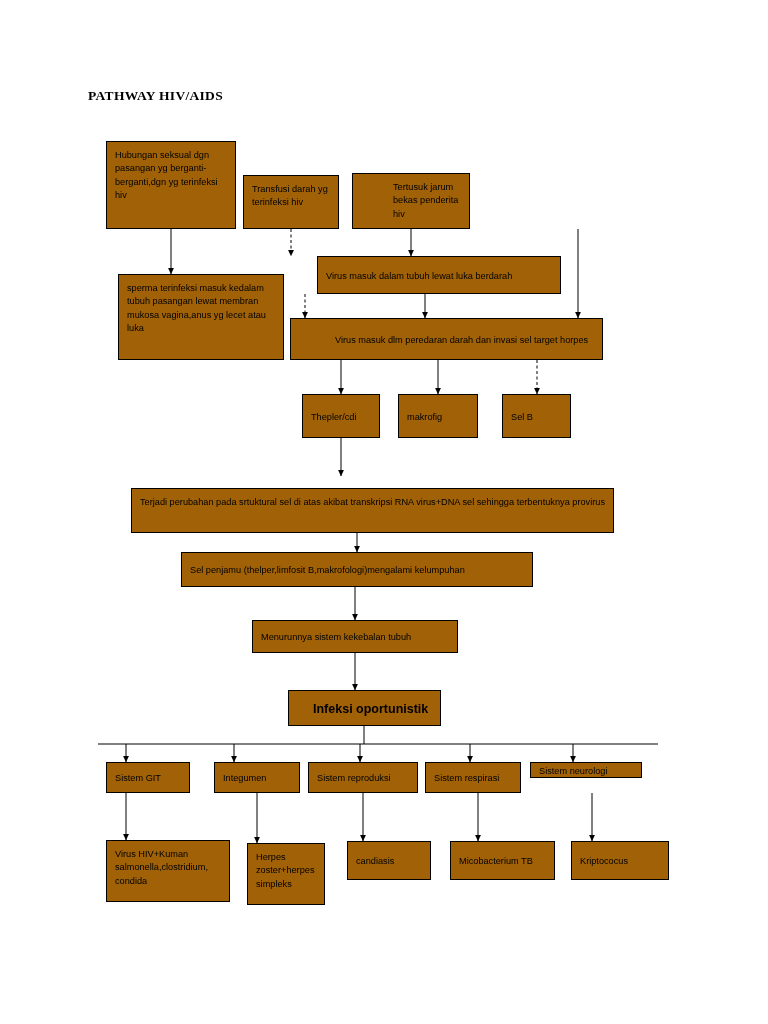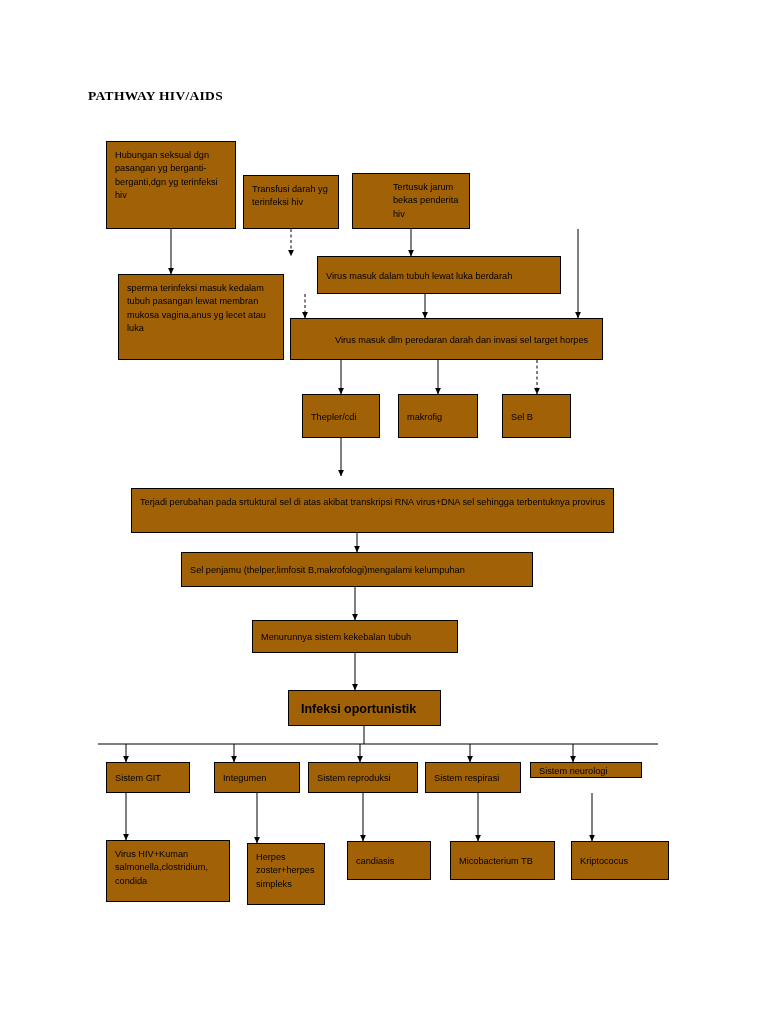--- a/index.html
+++ b/index.html
@@ -49,21 +49,21 @@
     white-space: pre-line;
   }
   .node.center {
     display: flex;
     align-items: center;
   }
   .node.bold {
     font-size: 12.5px;
     font-weight: bold;
     border-width: 1.6px;
-    padding-left: 12px;
+    padding-left: 24px;
   }
 </style>
 </head>
 <body>
 
 <div id="canvas">
 
   <div class="title">PATHWAY HIV/AIDS</div>
 
   <svg id="svg-layer" viewBox="0 0 768 1024">

